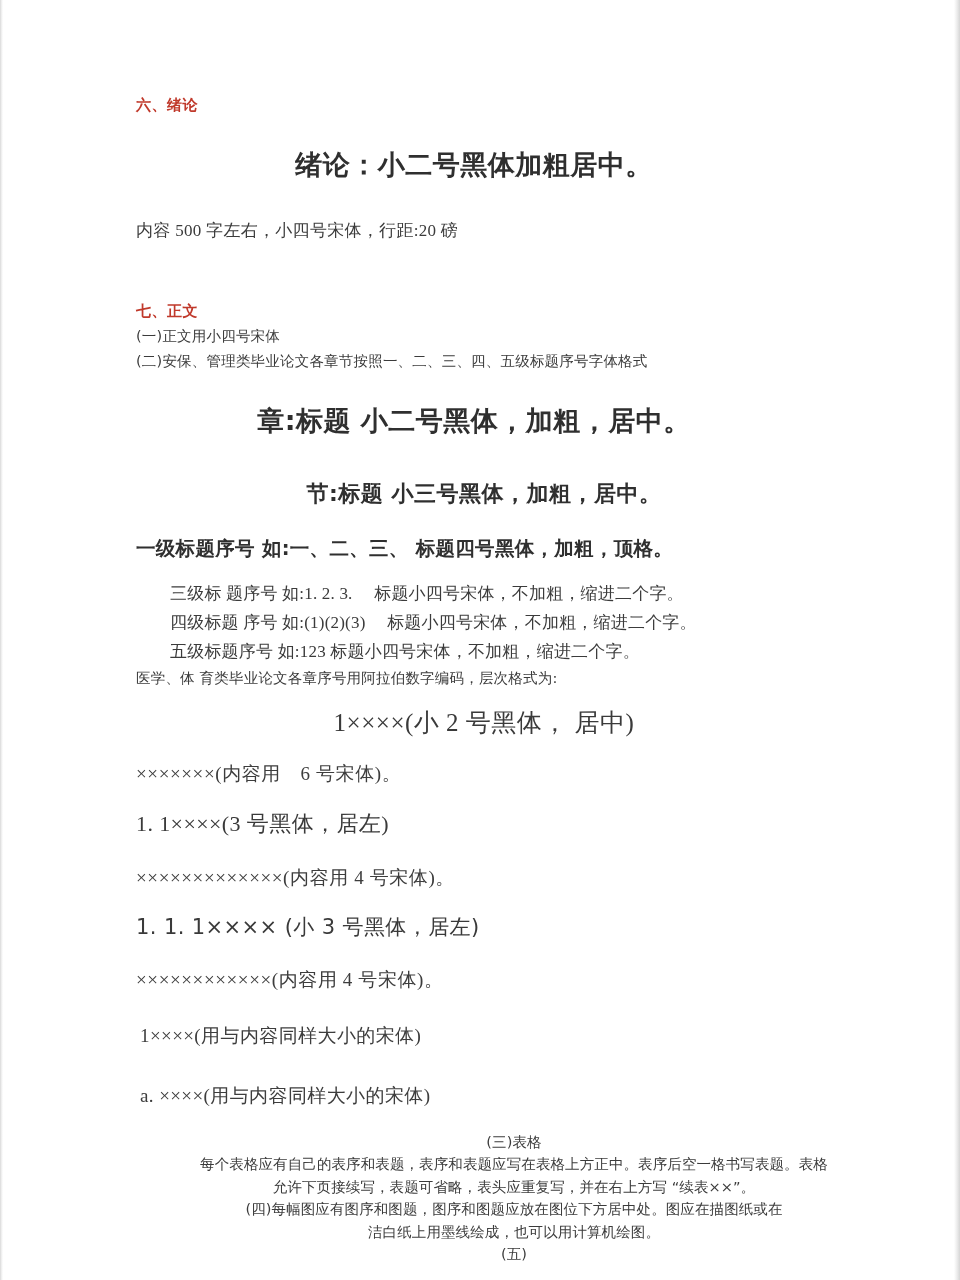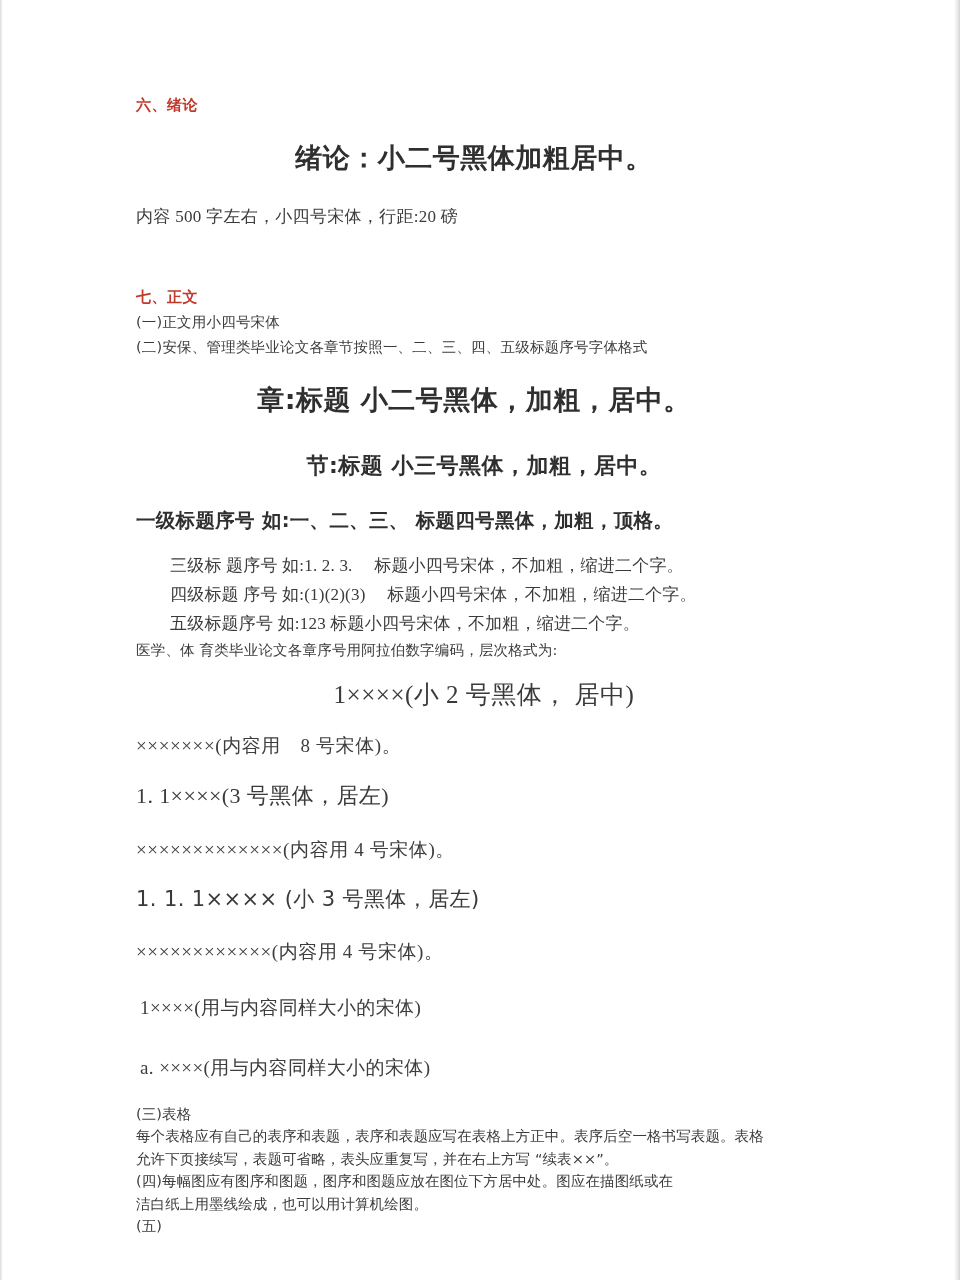--- a/index.html
+++ b/index.html
@@ -48,21 +48,21 @@
     letter-spacing: 0.5px;
     margin: 0;
   }
 
   .center-title-h2 {
     text-align: center;
     font-family: "DejaVu Sans", "Liberation Sans", sans-serif;
     font-weight: bold;
     font-size: 27px;
     color: #2f2f2f;
-    margin: 11px;
+    margin: 18px;
     padding-right: 80px;
     letter-spacing: 0.5px;
   }
 
   .center-title-h3 {
     text-align: center;
     font-family: "DejaVu Sans", "Liberation Sans", sans-serif;
     font-weight: bold;
     font-size: 22px;
     color: #2f2f2f;
@@ -147,20 +147,21 @@
     letter-spacing: 0.4px;
   }
 
   .tail-sans {
     font-family: "DejaVu Sans", "Liberation Sans", sans-serif;
     font-size: 14.5px;
     color: #3b3b3b;
     margin: 0;
     line-height: 1.55;
     letter-spacing: 0.1px;
+    text-align: center;
   }
 
   
   .sp-6  { height: 6px; }
   .sp-10 { height: 10px; }
   .sp-14 { height: 14px; }
   .sp-18 { height: 18px; }
   .sp-22 { height: 22px; }
   .sp-26 { height: 26px; }
   .sp-50 { height: 50px; }
@@ -226,21 +227,21 @@
   <div class="sp-6"></div>
 
   <p class="small-sans">医学、体  育类毕业论文各章序号用阿拉伯数字编码，层次格式为:</p>
 
   <div class="sp-18"></div>
 
   <p class="x-head-center">1××××(小 2 号黑体，  居中)</p>
 
   <div class="sp-22"></div>
 
-  <p class="x-body">×××××××(内容用　8 号宋体)。</p>
+  <p class="x-body">×××××××(内容用　6 号宋体)。</p>
 
   <div class="sp-22"></div>
 
   <p class="x-head-left-3">1. 1××××(3 号黑体，居左)</p>
 
   <div class="sp-26"></div>
 
   <p class="x-body">×××××××××××××(内容用 4 号宋体)。</p>
 
   <div class="sp-22"></div>

